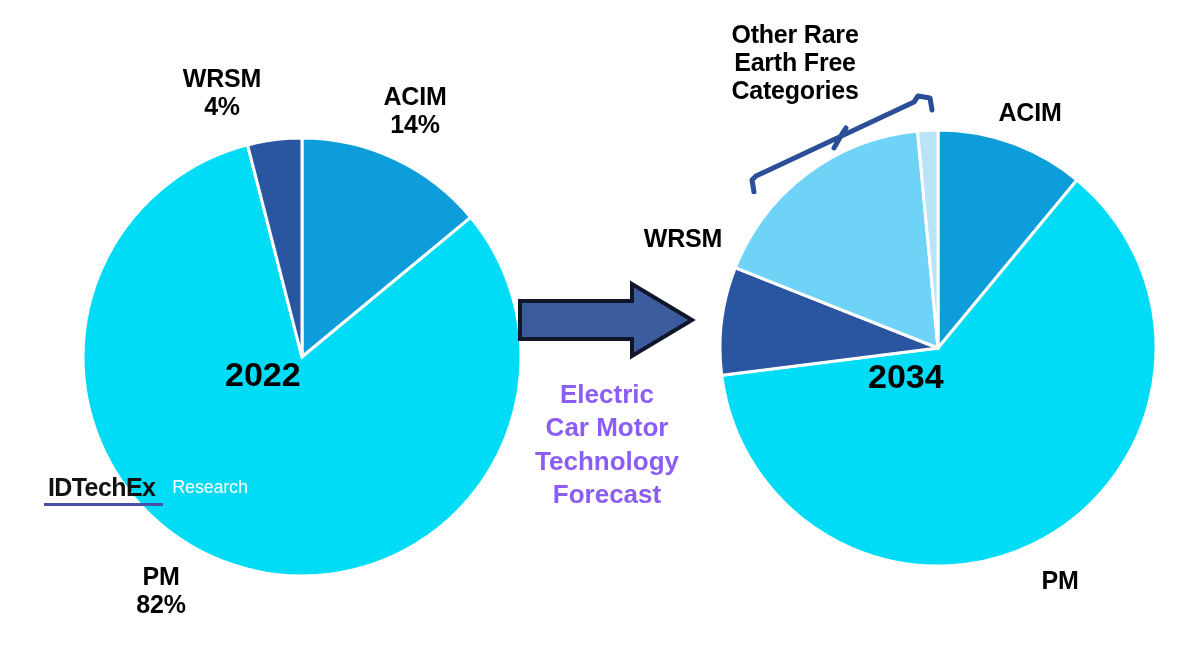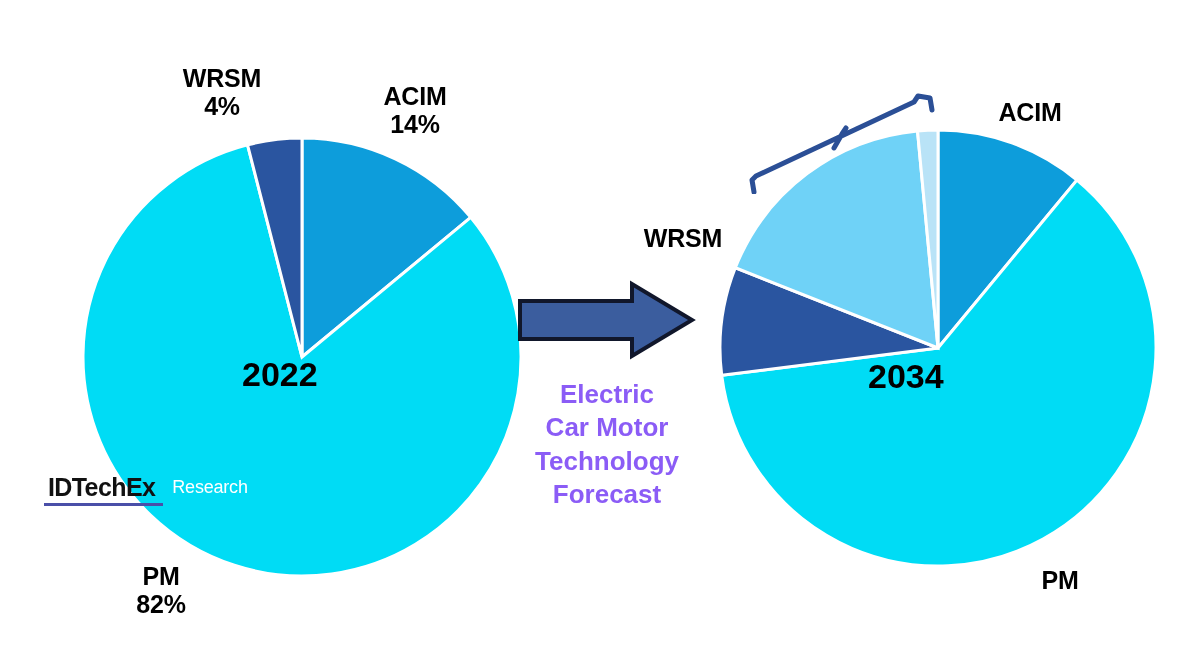--- a/index.html
+++ b/index.html
@@ -48,21 +48,21 @@
 
   <div class="lbl" style="left:152px;top:64px;width:140px;font-size:25px;">WRSM
 4%</div>
 
   <div class="lbl" style="left:340px;top:82px;width:150px;font-size:25px;">ACIM
 14%</div>
 
   <div class="lbl" style="left:96px;top:562px;width:130px;font-size:25px;">PM
 82%</div>
 
-  <div class="yr" style="left:242px;top:355px;">2022</div>
+  <div class="yr" style="left:225px;top:355px;">2022</div>
 
   <div class="logo" style="left:44px;top:473px;">
     <div class="logo-name">IDTechEx</div>
     <div class="logo-box">Research</div>
   </div>
 
   <svg style="position:absolute;left:514px;top:279px;" width="186" height="82" viewBox="0 0 186 82">
     <polygon id="arrow-shape" points="6,22 118,22 118,5 178,41 118,77 118,60 6,60" stroke-width="4" stroke-linejoin="miter" fill="#3b5d9e" stroke="#11172b"></polygon>
   </svg>
 
@@ -79,20 +79,23 @@
         <path d="M 222 222 L 19.30872607636124 141.74884751474013 A 218 218 0 0 1 201.48438769656394 4.967491716528571 Z" fill="#6fd2f7" stroke="#ffffff" stroke-width="3"></path>
         <path d="M 222 222 L 201.48438769656394 4.967491716528571 A 218 218 0 0 1 221.99999999999997 4 Z" fill="#b9e3f7" stroke="#ffffff" stroke-width="3"></path>
       </g>
   </svg>
 
   <svg style="position:absolute;left:746px;top:92px;" width="200" height="102" viewBox="0 0 200 102">
     <path d="M8 100 L6 88 L10 84 L168 10 L172 4 L184 6 L186 18
              M88 56 L96 42 L100 36" fill="none" stroke-width="5" stroke-linecap="round" stroke-linejoin="round" id="bracket-path" stroke="#2b4f96"></path>
   </svg>
 
+  <div class="lbl" style="left:705px;top:20px;width:180px;font-size:25px;text-align:center;">Other Rare
+Earth Free
+Categories</div>
 
   <div class="lbl" style="left:975px;top:98px;width:110px;font-size:25px;">ACIM</div>
 
   <div class="lbl" style="left:633px;top:224px;width:100px;font-size:25px;">WRSM</div>
 
   <div class="lbl" style="left:1020px;top:566px;width:80px;font-size:25px;">PM</div>
 
   <div class="yr" style="left:868px;top:357px;">2034</div>
 
 </div>

